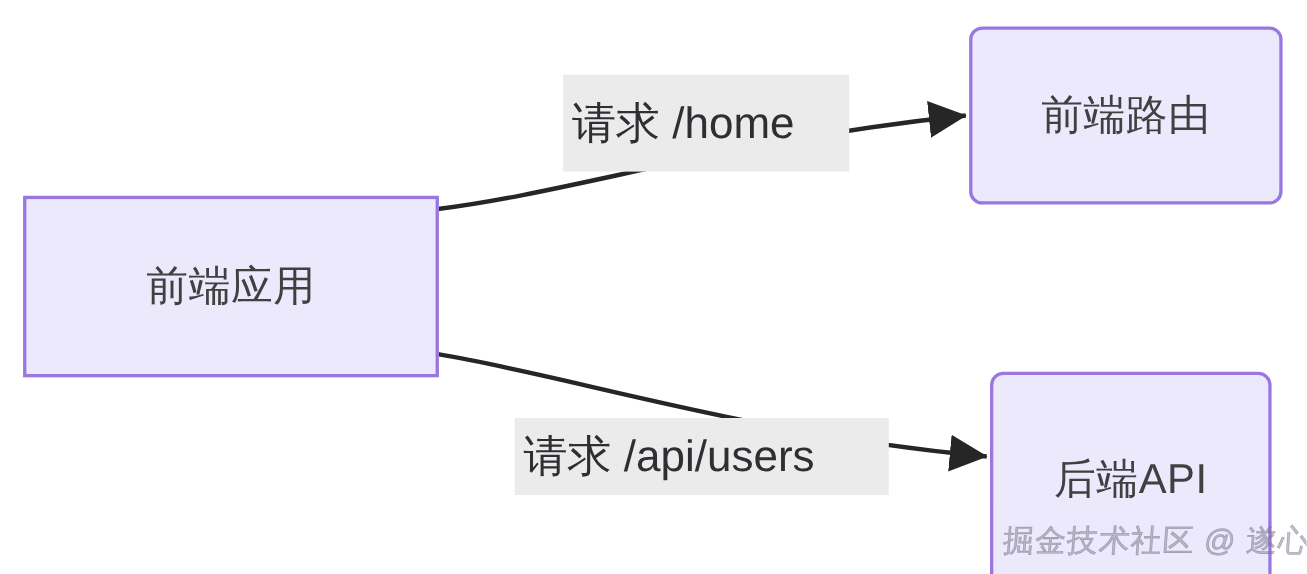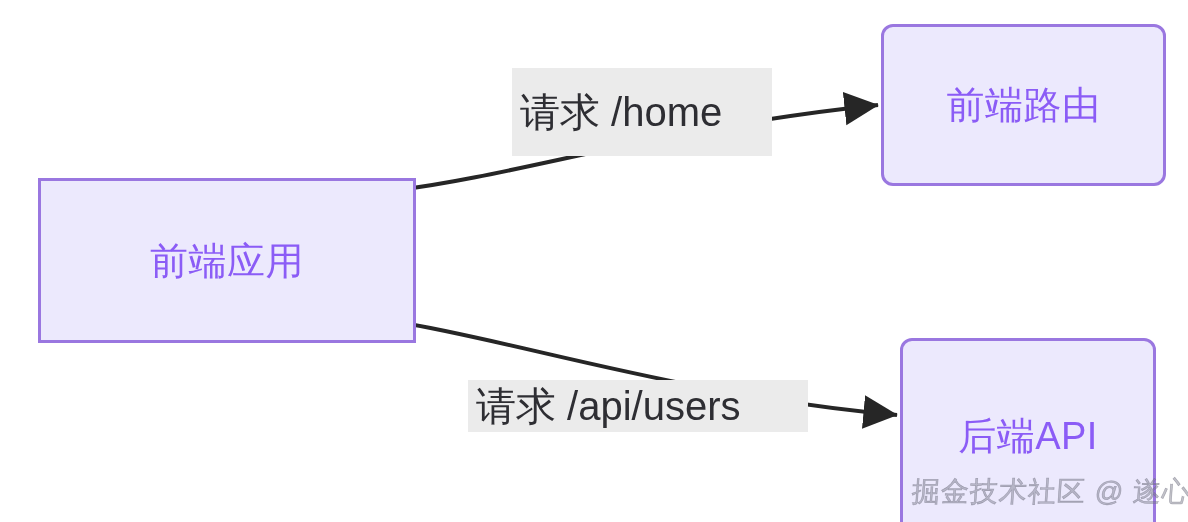--- a/index.html
+++ b/index.html
@@ -27,30 +27,30 @@
 
   
   .node {
     position: absolute;
     box-sizing: border-box;
     display: flex;
     align-items: center;
     justify-content: center;
     background: #ece9fd;
     border: 3px solid #9a77e0;
-    color: #8b5cf6;
+    color: #404040;
     z-index: 3;
   }
   .node .node-label {
     font-size: 38px;
     line-height: 1;
     letter-spacing: 0.5px;
     white-space: nowrap;
   }
-  .node.square { border-radius: 0; margin-left: 17px; }
+  .node.square { border-radius: 0; }
   .node.rounded { border-radius: 12px; }
 
   #node-frontend-app {
     left: 21px;
     top: 178px;
     width: 378px;
     height: 165px;
   }
   #node-frontend-router {
     left: 881px;
@@ -83,21 +83,21 @@
   #edge-label-home {
     left: 512px;
     top: 68px;
     width: 260px;
     height: 88px;
   }
   #edge-label-api-users {
     left: 468px;
     top: 380px;
     width: 340px;
-    height: 52px;
+    height: 70px;
   }
 
   
   #watermark {
     position: absolute;
     left: 912px;
     top: 478px;
     z-index: 6;
     font-size: 28px;
     line-height: 1;

